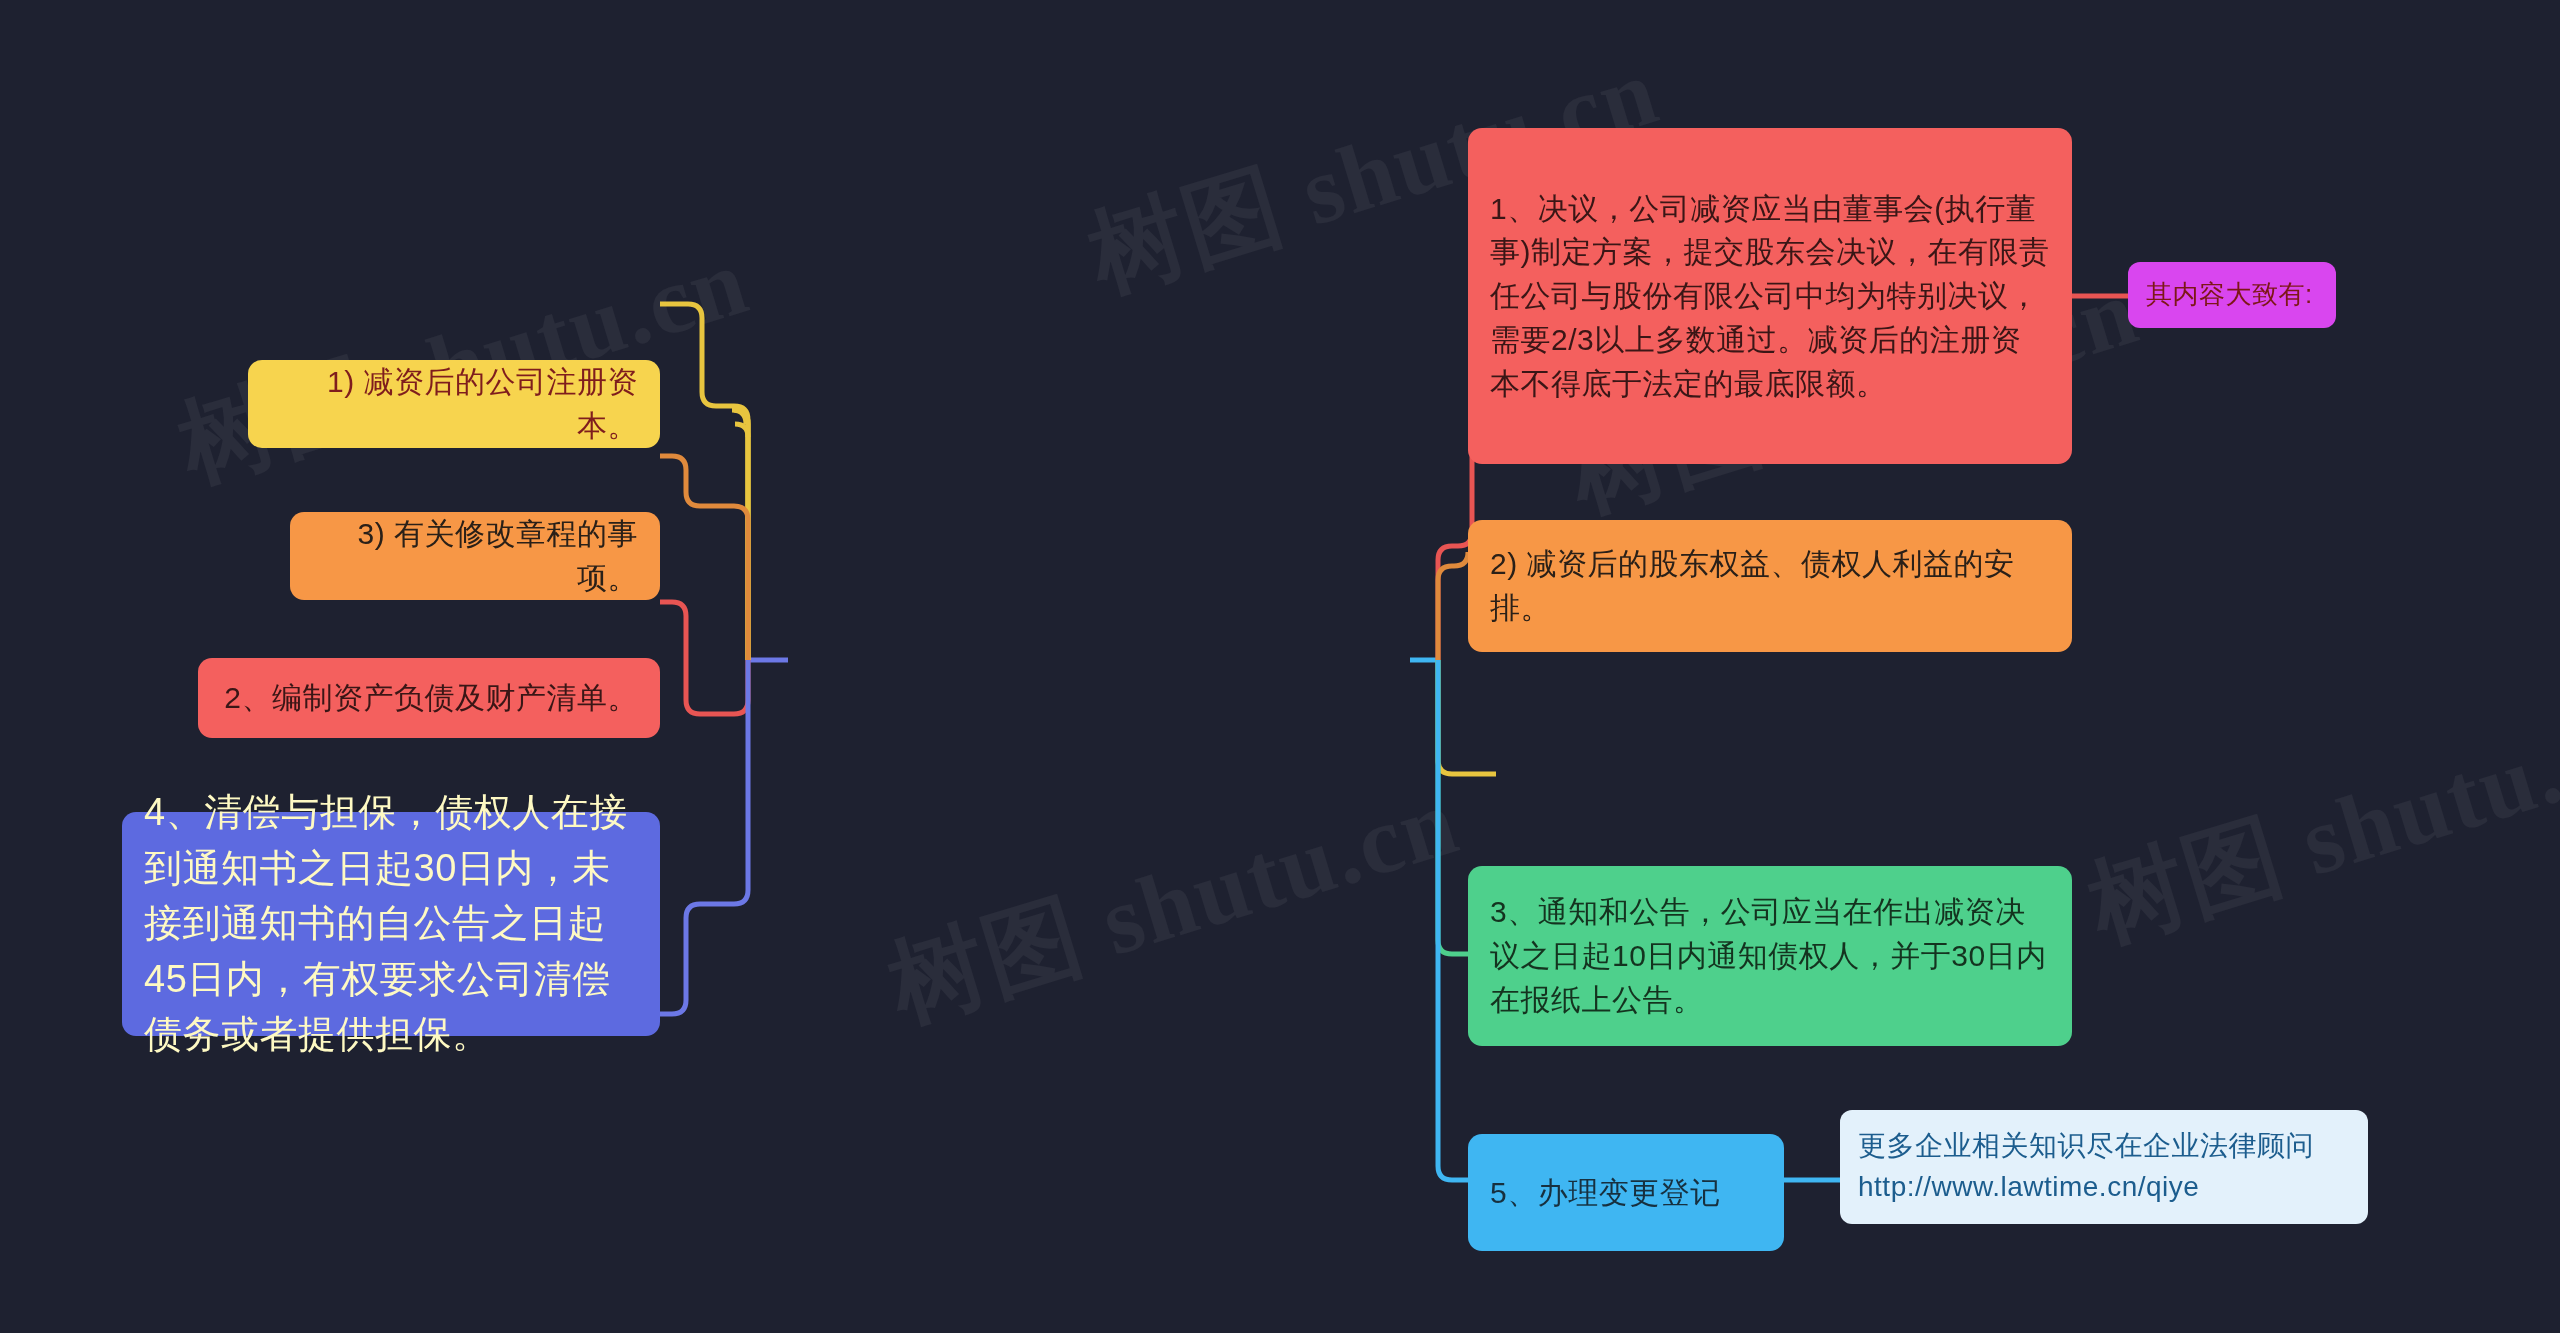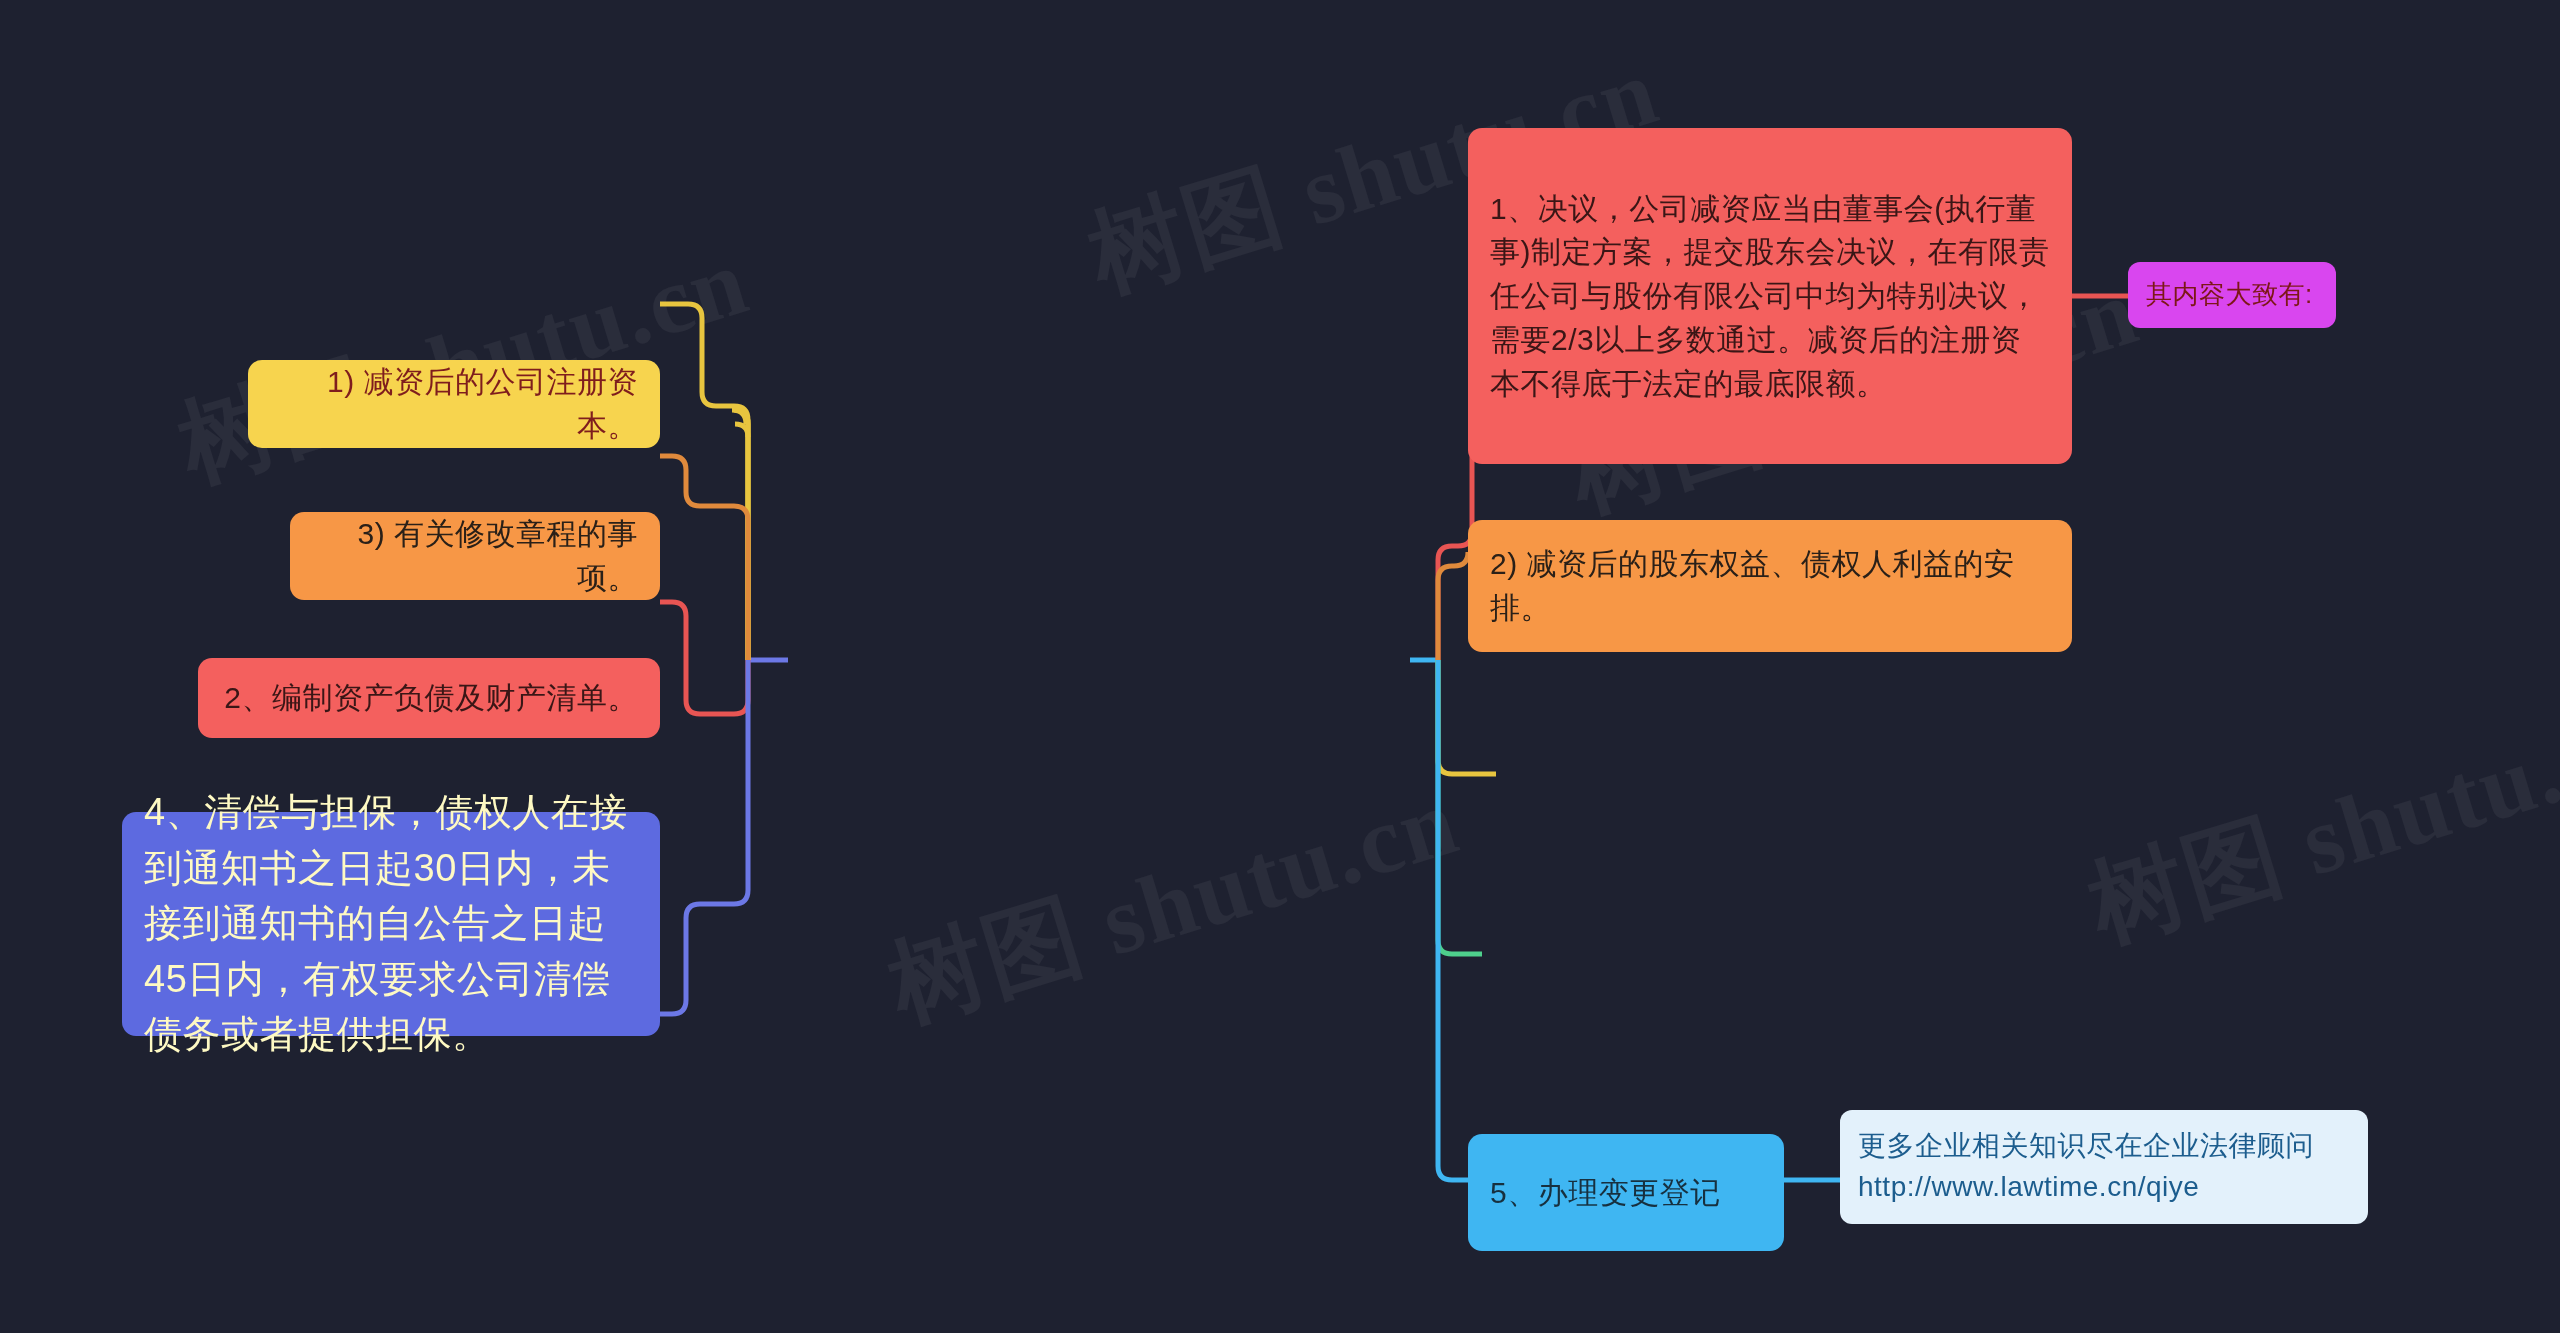--- a/index.html
+++ b/index.html
@@ -156,20 +156,23 @@
 
   <div class="node n-pink pad-sm align-left" style="left:2128px; top:262px; width:208px; height:66px;">
     <span class="txt">其内容大致有:</span>
   </div>
 
   <div class="node n-orange pad align-left" style="left:1468px; top:520px; width:604px; height:132px;">
     <span class="txt">2) 减资后的股东权益、债权人利益的安排。</span>
   </div>
 
 
+  <div class="node n-green pad align-left" style="left:1468px; top:866px; width:604px; height:180px;">
+    <span class="txt">3、通知和公告，公司应当在作出减资决议之日起10日内通知债权人，并于30日内在报纸上公告。</span>
+  </div>
 
   <div class="node n-blue pad align-left" style="left:1468px; top:1134px; width:316px; height:117px;">
     <span class="txt">5、办理变更登记</span>
   </div>
 
   <div class="node n-lightblue pad-sm align-left" style="left:1840px; top:1110px; width:528px; height:114px;">
     <span class="txt">更多企业相关知识尽在企业法律顾问http://www.lawtime.cn/qiye</span>
   </div>
 
 </div>

